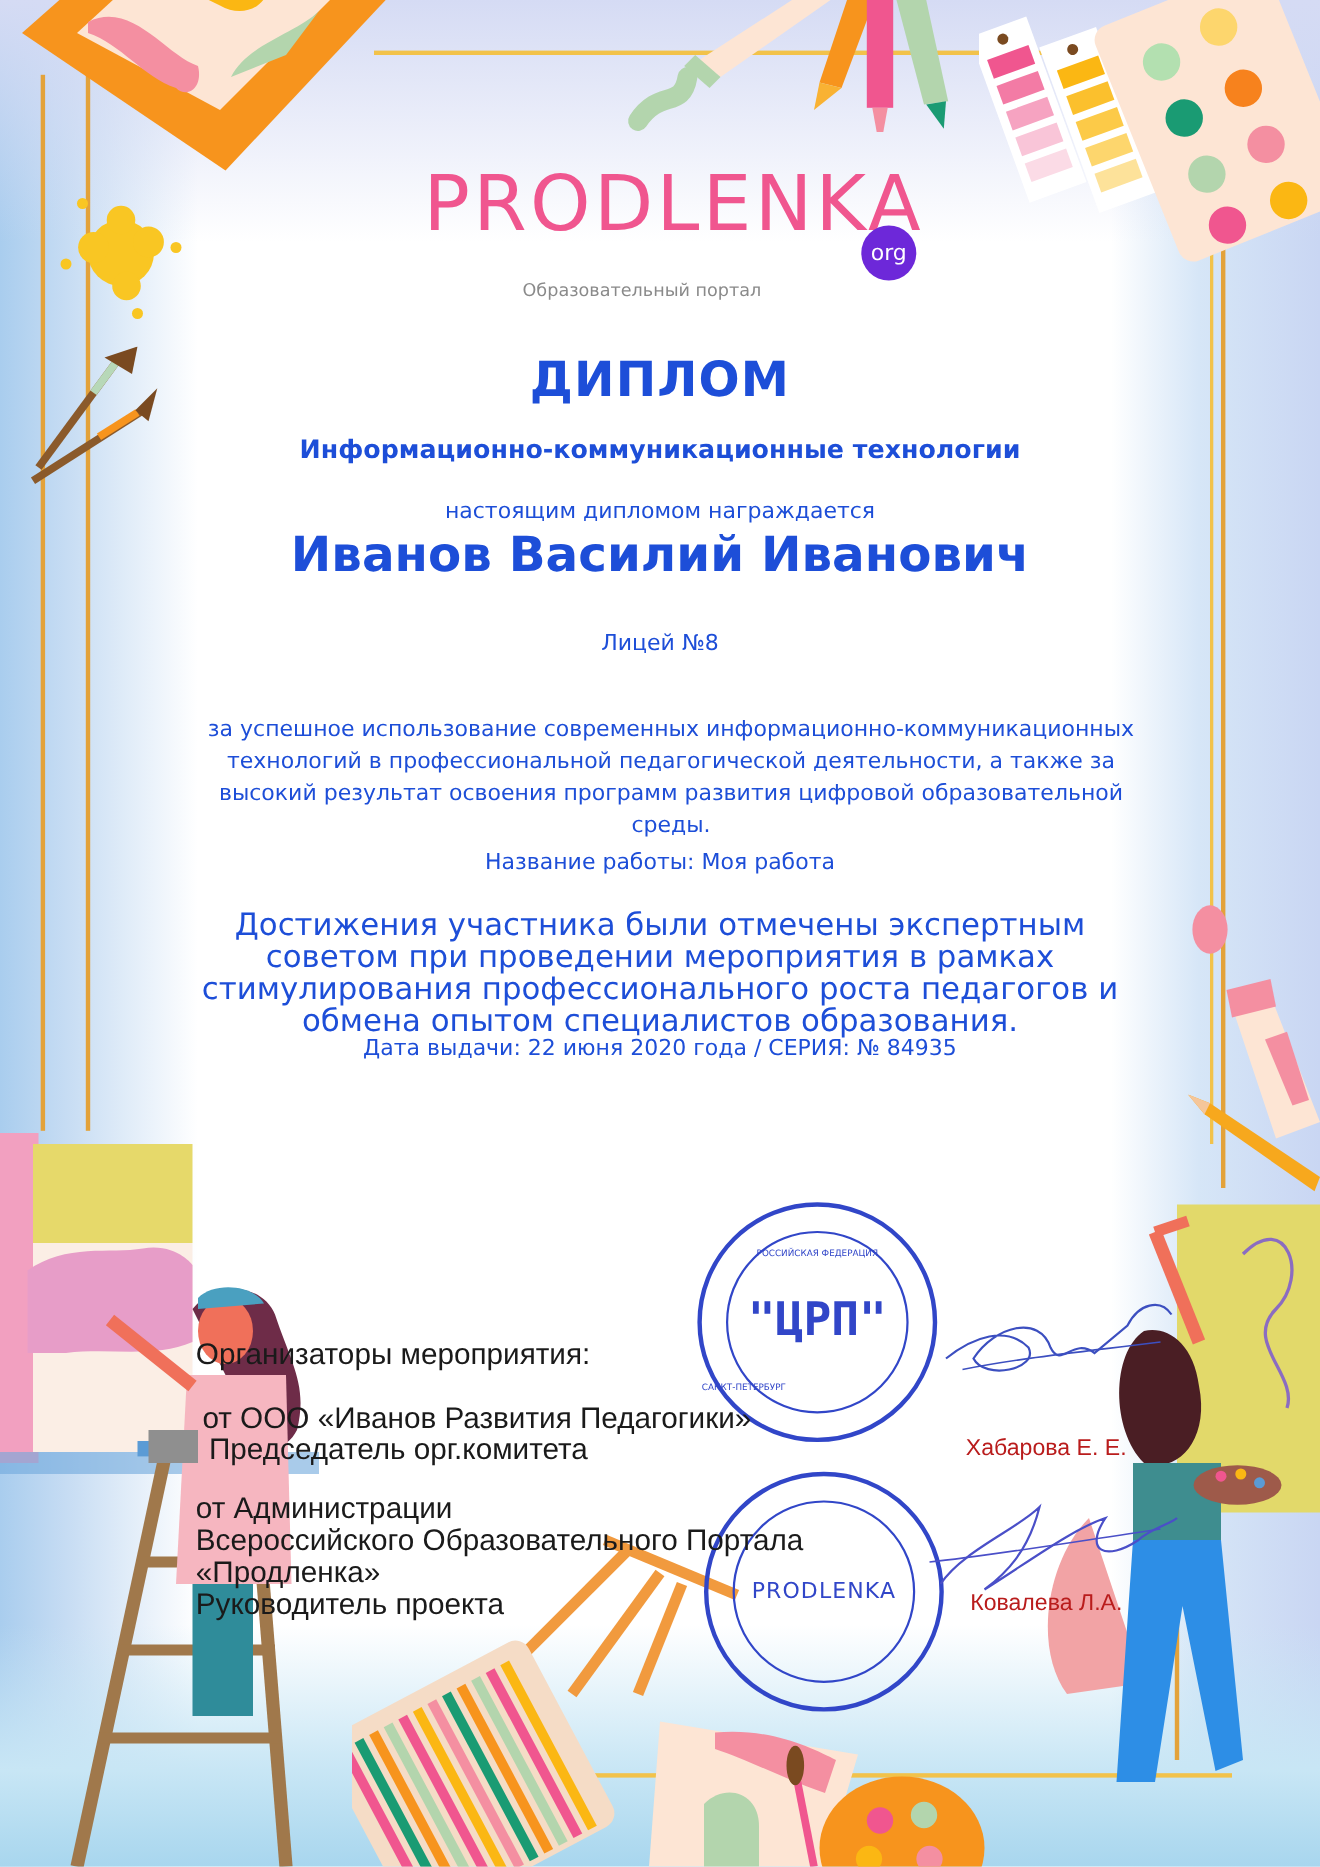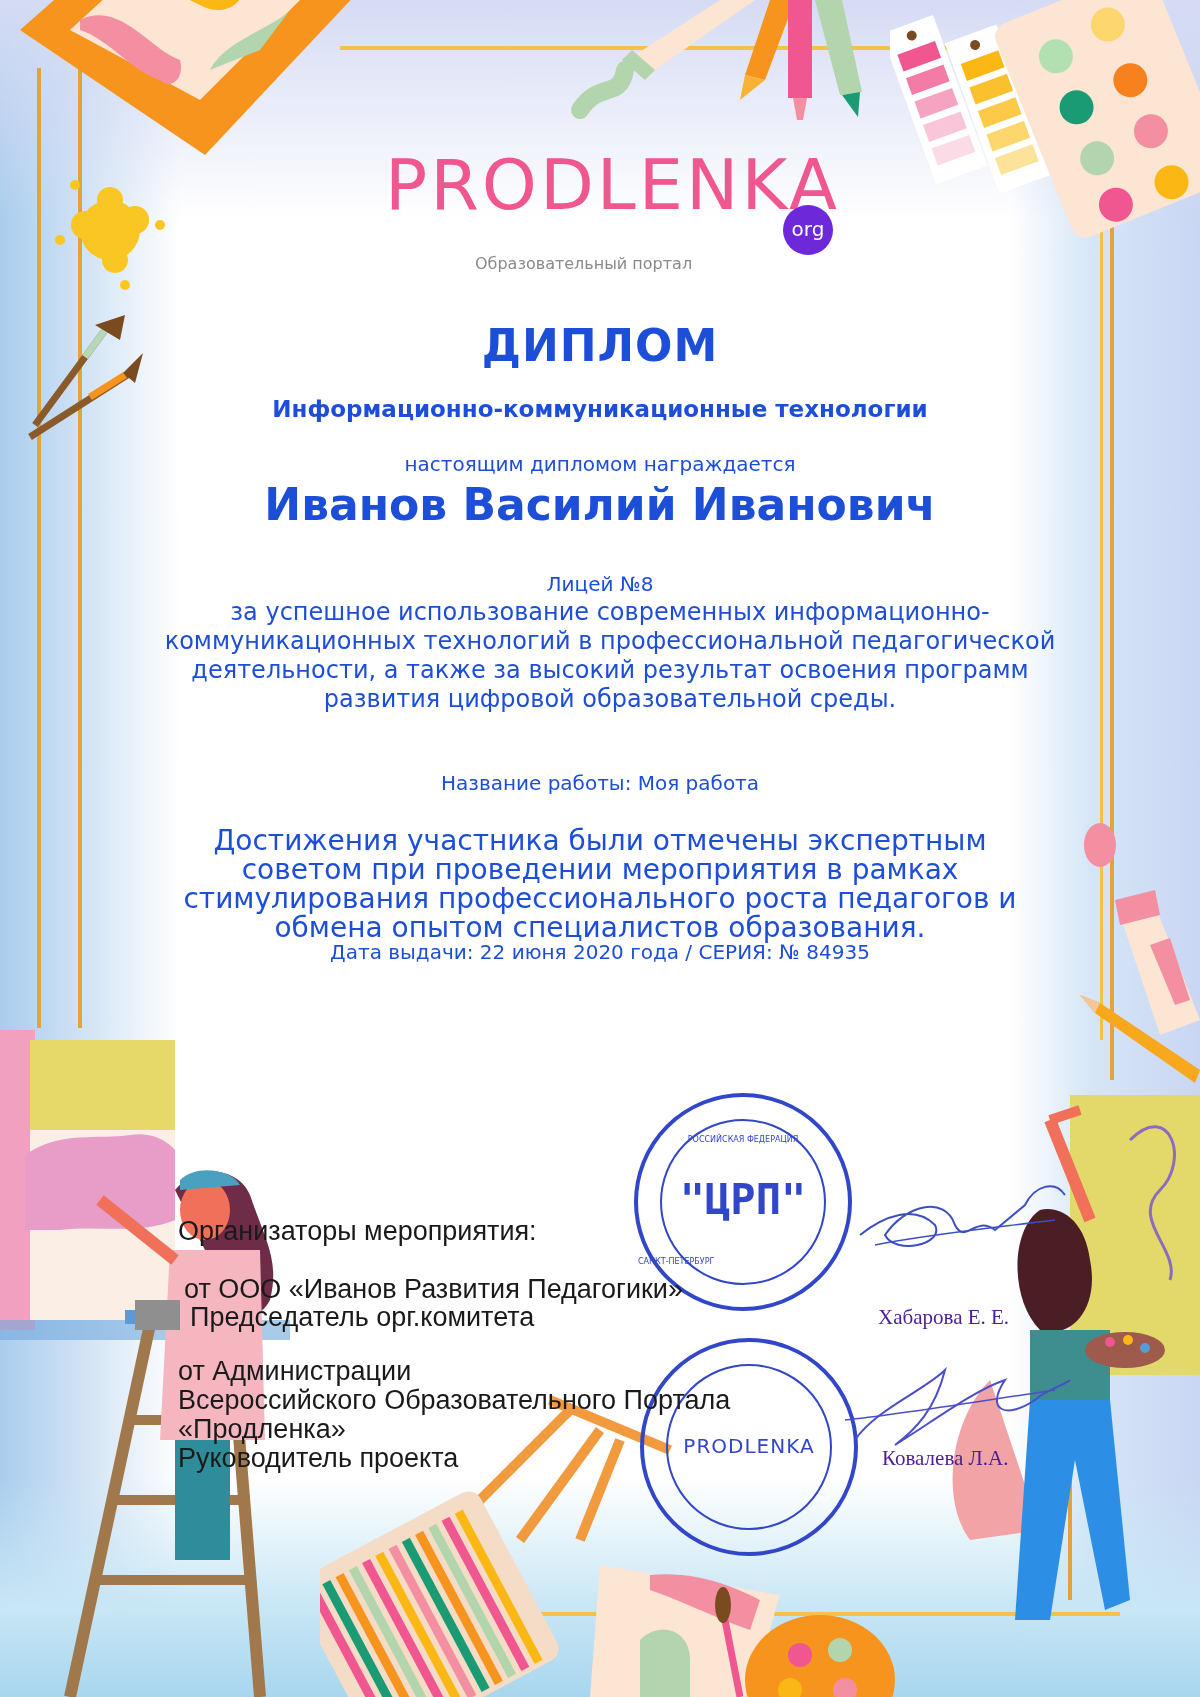--- a/index.html
+++ b/index.html
@@ -17,26 +17,26 @@
   .logo-word { position:absolute; left:385px; top:150px; font-family:"DejaVu Sans", sans-serif;
                font-size:70px; letter-spacing:3px; color:#f0568f; font-weight:normal; line-height:1; }
   .logo-org { position:absolute; left:783px; top:205px; width:50px; height:50px; border-radius:50%;
               background:#6d28d9; color:#fff; font-size:20px; line-height:48px; text-align:center; }
   .logo-sub { position:absolute; left:475px; top:238px; font-size:16px; color:#8a8a8a;margin-top:16px; }
   .title { top:320px; font-size:44px; font-weight:bold; letter-spacing:1px; }
   .subject { top:396px; font-size:23px; font-weight:bold; }
   .awarded { top:452px; font-size:20px; }
   .recipient { top:479px; font-size:44px; font-weight:bold; }
   .school { top:572px; font-size:20px; }
-  .reason { top:598px; font-size:24px; line-height:29px; padding:0 10px; }
+  .reason { top:648px; font-size:20px; line-height:29px; padding:0 10px; }
   .work { top:771px; font-size:20px; }
   .achv { top:826px; font-size:28px; line-height:29px; }
   .issue { top:940px; font-size:20px; }
   .org { position:absolute; left:178px; font-family:"Liberation Sans", sans-serif; color:#1a1a1a; font-size:27px; line-height:29px; }
-  .sig-name { position:absolute; font-family:Liberation Serif, serif; color:#4c1d95; font-size:21px; }
+  .sig-name { position:absolute; font-family:Liberation Sans, sans-serif; color:#b91c1c; font-size:21px; }
   .stamp { position:absolute; border-radius:50%; border:4px solid #3146c8; color:#3146c8; }
   .stamp-inner { position:absolute; border-radius:50%; border:2px solid #3146c8; }
 </style>
 </head>
 <body>
 
 <div class="bg"></div>
 <div class="bg-top"></div>
 <div class="bg-bottom"></div>
 

